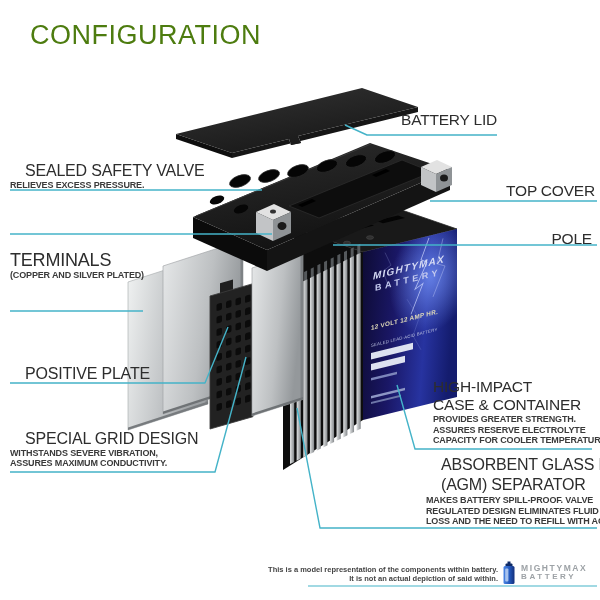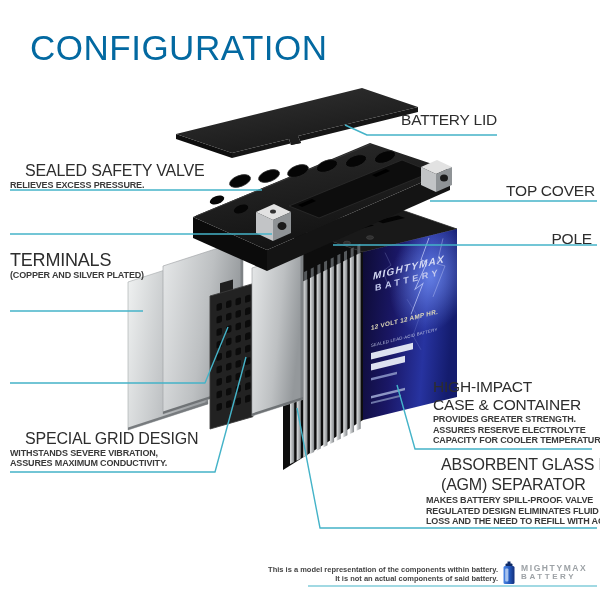--- a/index.html
+++ b/index.html
@@ -4,22 +4,22 @@
 <style>
   html,body{margin:0;padding:0;background:#fff;}
   #stage{position:relative;width:600px;height:600px;background:#ffffff;overflow:hidden;
          font-family:"Liberation Sans",sans-serif;}
   #art{position:absolute;left:0;top:0;}
   .co{position:absolute;white-space:nowrap;}
   .co.r{text-align:center;}
   .co-h{font-weight:400;color:#2d2d2d;letter-spacing:-0.2px;line-height:1.04;}
   .co-sub{font-weight:700;color:#3a3a3a;font-size:9px;letter-spacing:-0.15px;line-height:1.18;}
   .fs16{font-size:16px;margin-left:15px;} .fs18{font-size:18px;margin-top:47px;} .fs15{font-size:15.5px;} .fs155{font-size:15.5px;}
-  #title{position:absolute;left:30px;top:28px;font-size:35px;letter-spacing:0.5px;
-         font-weight:400;color:#0369a1;}
+  #title{position:absolute;left:30px;top:20px;font-size:27px;letter-spacing:0.5px;
+         font-weight:400;color:#4d7c0f;}
   #footer-disclaimer{position:absolute;right:102px;top:566px;text-align:right;
          font-size:7.5px;font-weight:700;color:#444;line-height:1.15;margin-left:16px;}
   #footer-logo{position:absolute;left:501px;top:561px;display:flex;align-items:center;gap:4px;}
   #footer-logo .ltxt{color:#9da2a6;font-weight:700;line-height:1.05;}
   #footer-logo .l1{font-size:8.5px;letter-spacing:1.6px;}
   #footer-logo .l2{font-size:8px;letter-spacing:2.6px;}
 </style>
 </head>
 <body>
 
@@ -241,20 +241,23 @@
     <div class="co-h fs16">SEALED SAFETY VALVE</div>
     <div class="co-sub">RELIEVES EXCESS PRESSURE.</div>
   </div>
 
   <div class="co" style="left:10px;top:204px;">
     <div class="co-h fs18">TERMINALS</div>
     <div class="co-sub">(COPPER AND SILVER PLATED)</div>
   </div>
 
 
+  <div class="co" style="left:10px;top:366px;">
+    <div class="co-h fs16">POSITIVE PLATE</div>
+  </div>
 
   <div class="co" style="left:10px;top:431px;">
     <div class="co-h fs16">SPECIAL GRID DESIGN</div>
     <div class="co-sub">WITHSTANDS SEVERE VIBRATION,</div>
     <div class="co-sub">ASSURES MAXIMUM CONDUCTIVITY.</div>
   </div>
 
   <div class="co r" style="right:103px;top:112px;">
     <div class="co-h fs15">BATTERY LID</div>
   </div>
@@ -278,21 +281,21 @@
   <div class="co" style="left:426px;top:457px;">
     <div class="co-h fs16">ABSORBENT GLASS MAT</div>
     <div class="co-h fs16" style="margin-top:3px;">(AGM) SEPARATOR</div>
     <div class="co-sub" style="margin-top:2px;">MAKES BATTERY SPILL-PROOF. VALVE</div>
     <div class="co-sub">REGULATED DESIGN ELIMINATES FLUID</div>
     <div class="co-sub">LOSS AND THE NEED TO REFILL WITH ACID.</div>
   </div>
 
   <div id="footer-disclaimer">
     <div>This is a model representation of the components within battery.</div>
-    <div>It is not an actual components of said battery.</div>
+    <div>It is not an actual depiction of said within.</div>
   </div>
 
   <div id="footer-logo">
     <svg width="16" height="24" viewBox="0 0 16 24">
       <rect x="6.5" y="0.5" width="3" height="3" fill="#0e2a66"></rect>
       <rect x="4.5" y="2.5" width="7" height="4" rx="1" fill="#0e2a66"></rect>
       <rect x="2.5" y="5" width="11" height="18" rx="1.5" fill="url(#batIconGrad)"></rect>
       <rect x="4.2" y="7.5" width="3.2" height="13" rx="1" fill="#bcd2f4" opacity="0.85"></rect>
     </svg>
     <div class="ltxt">

